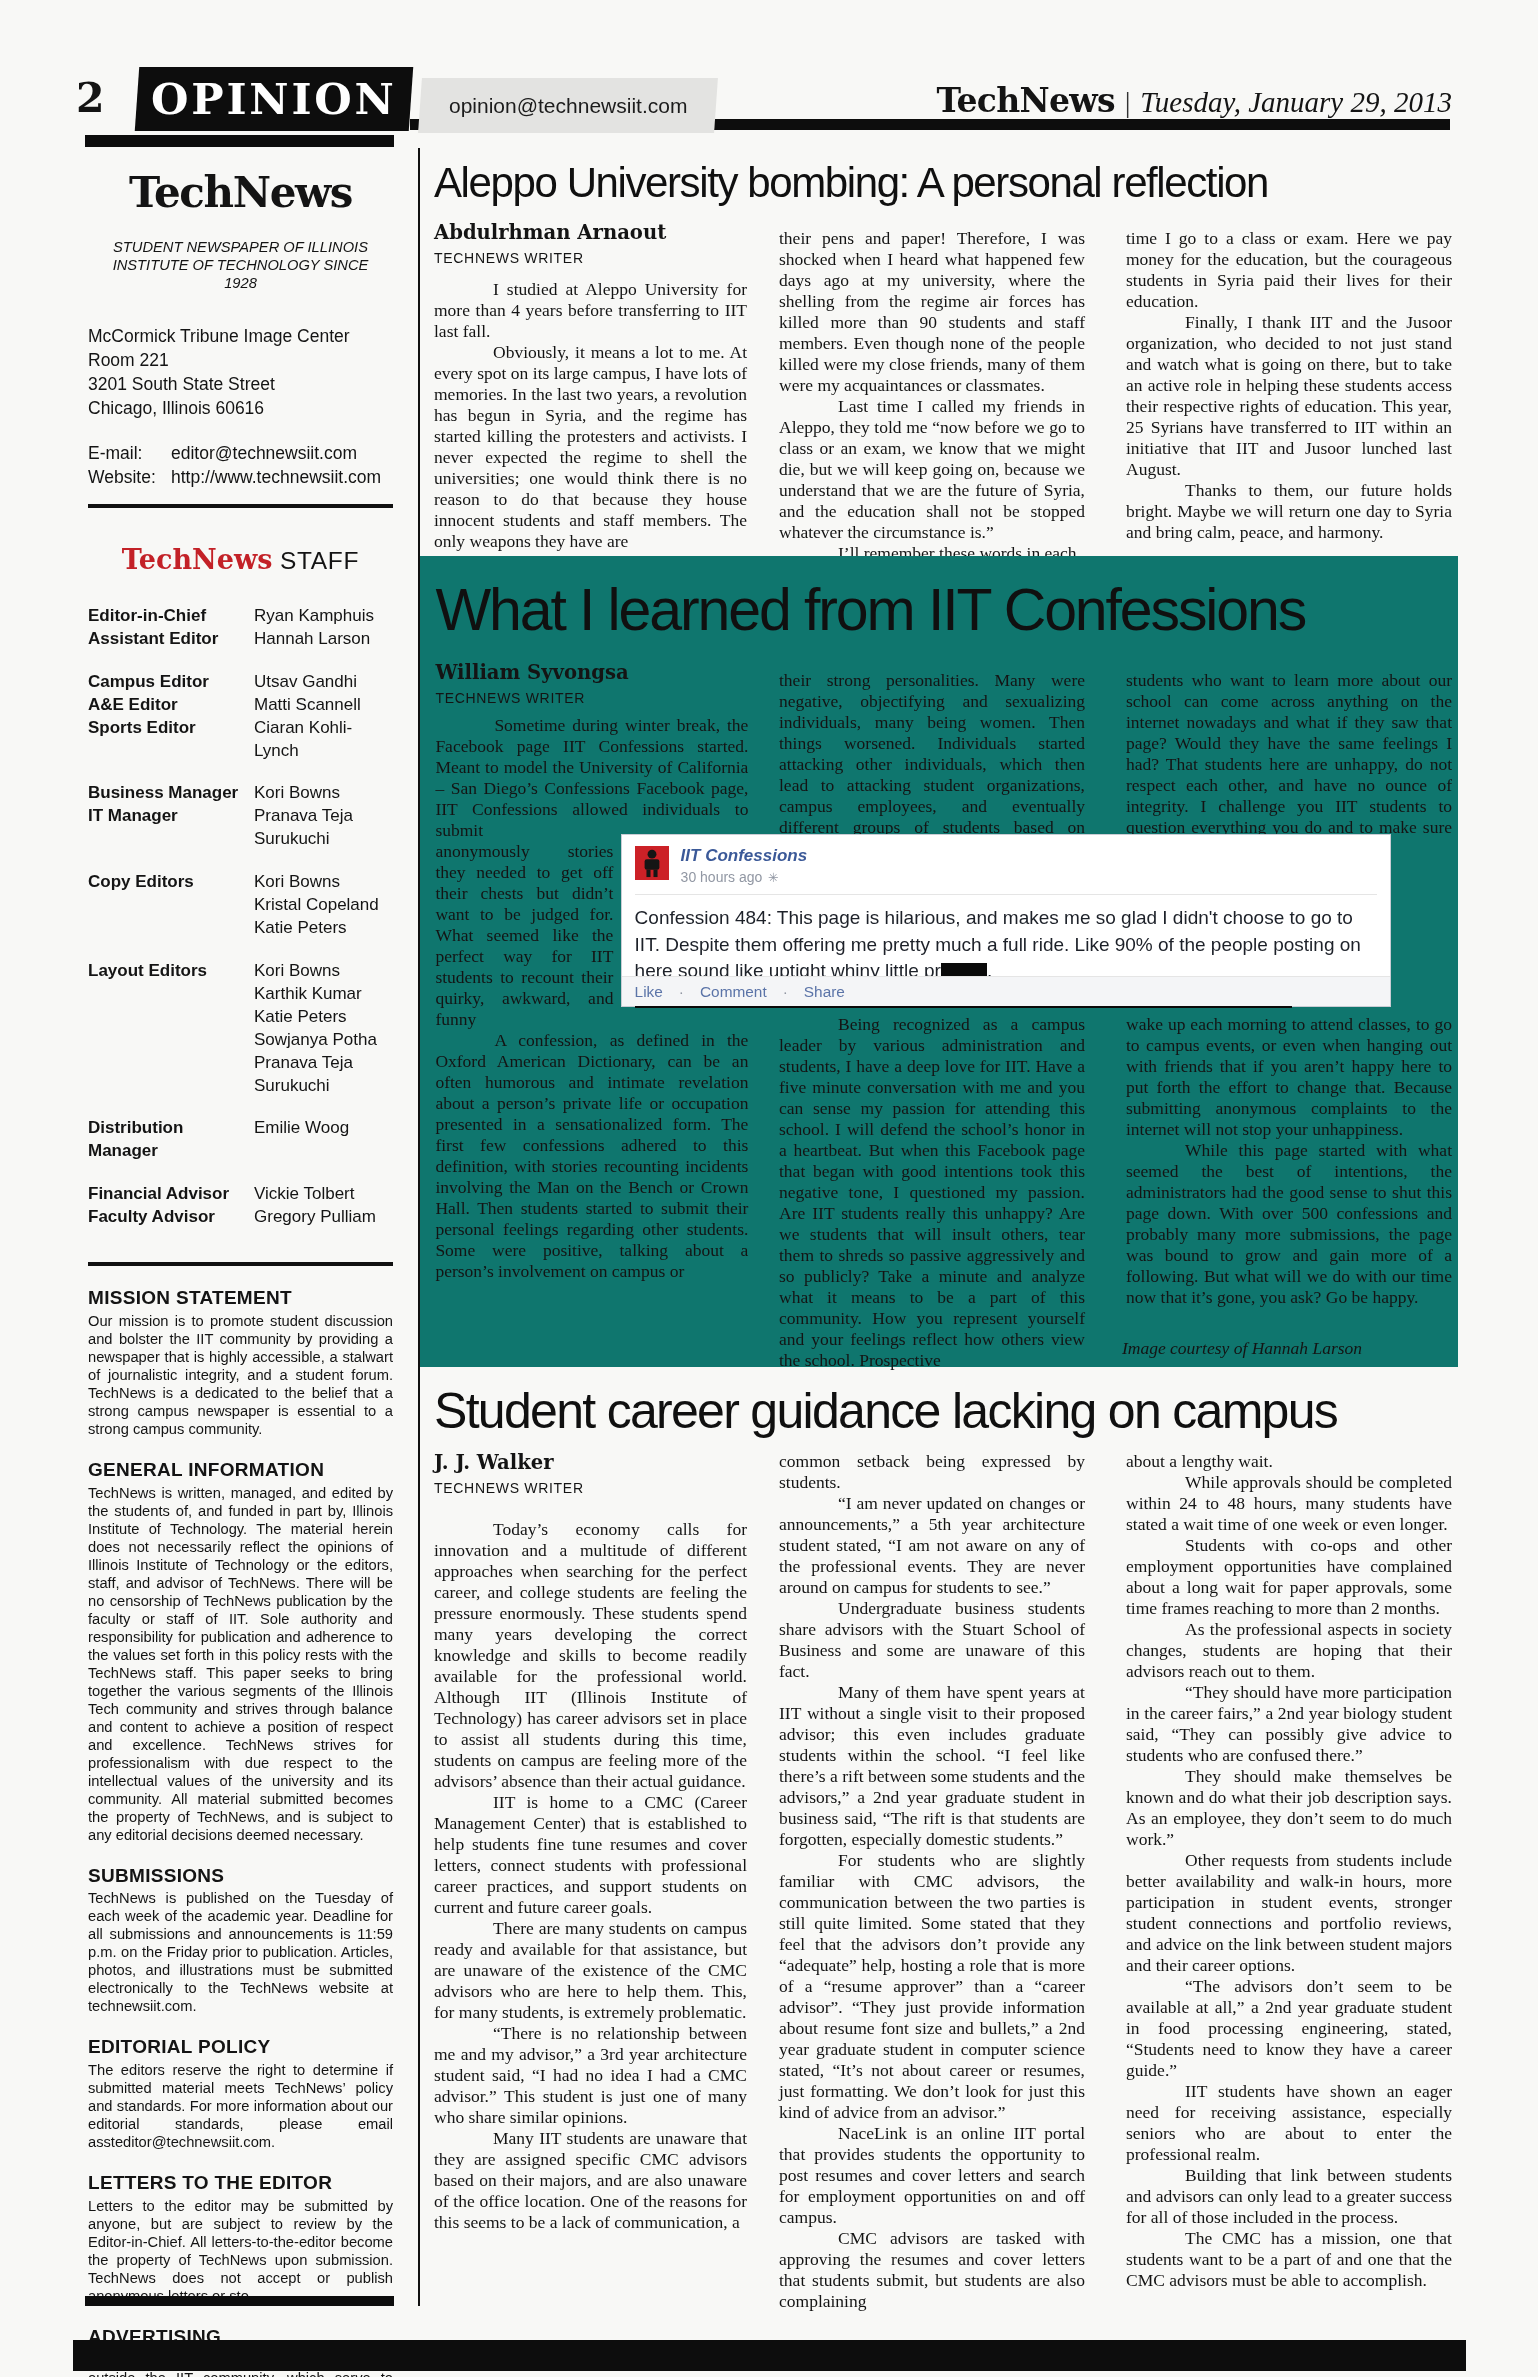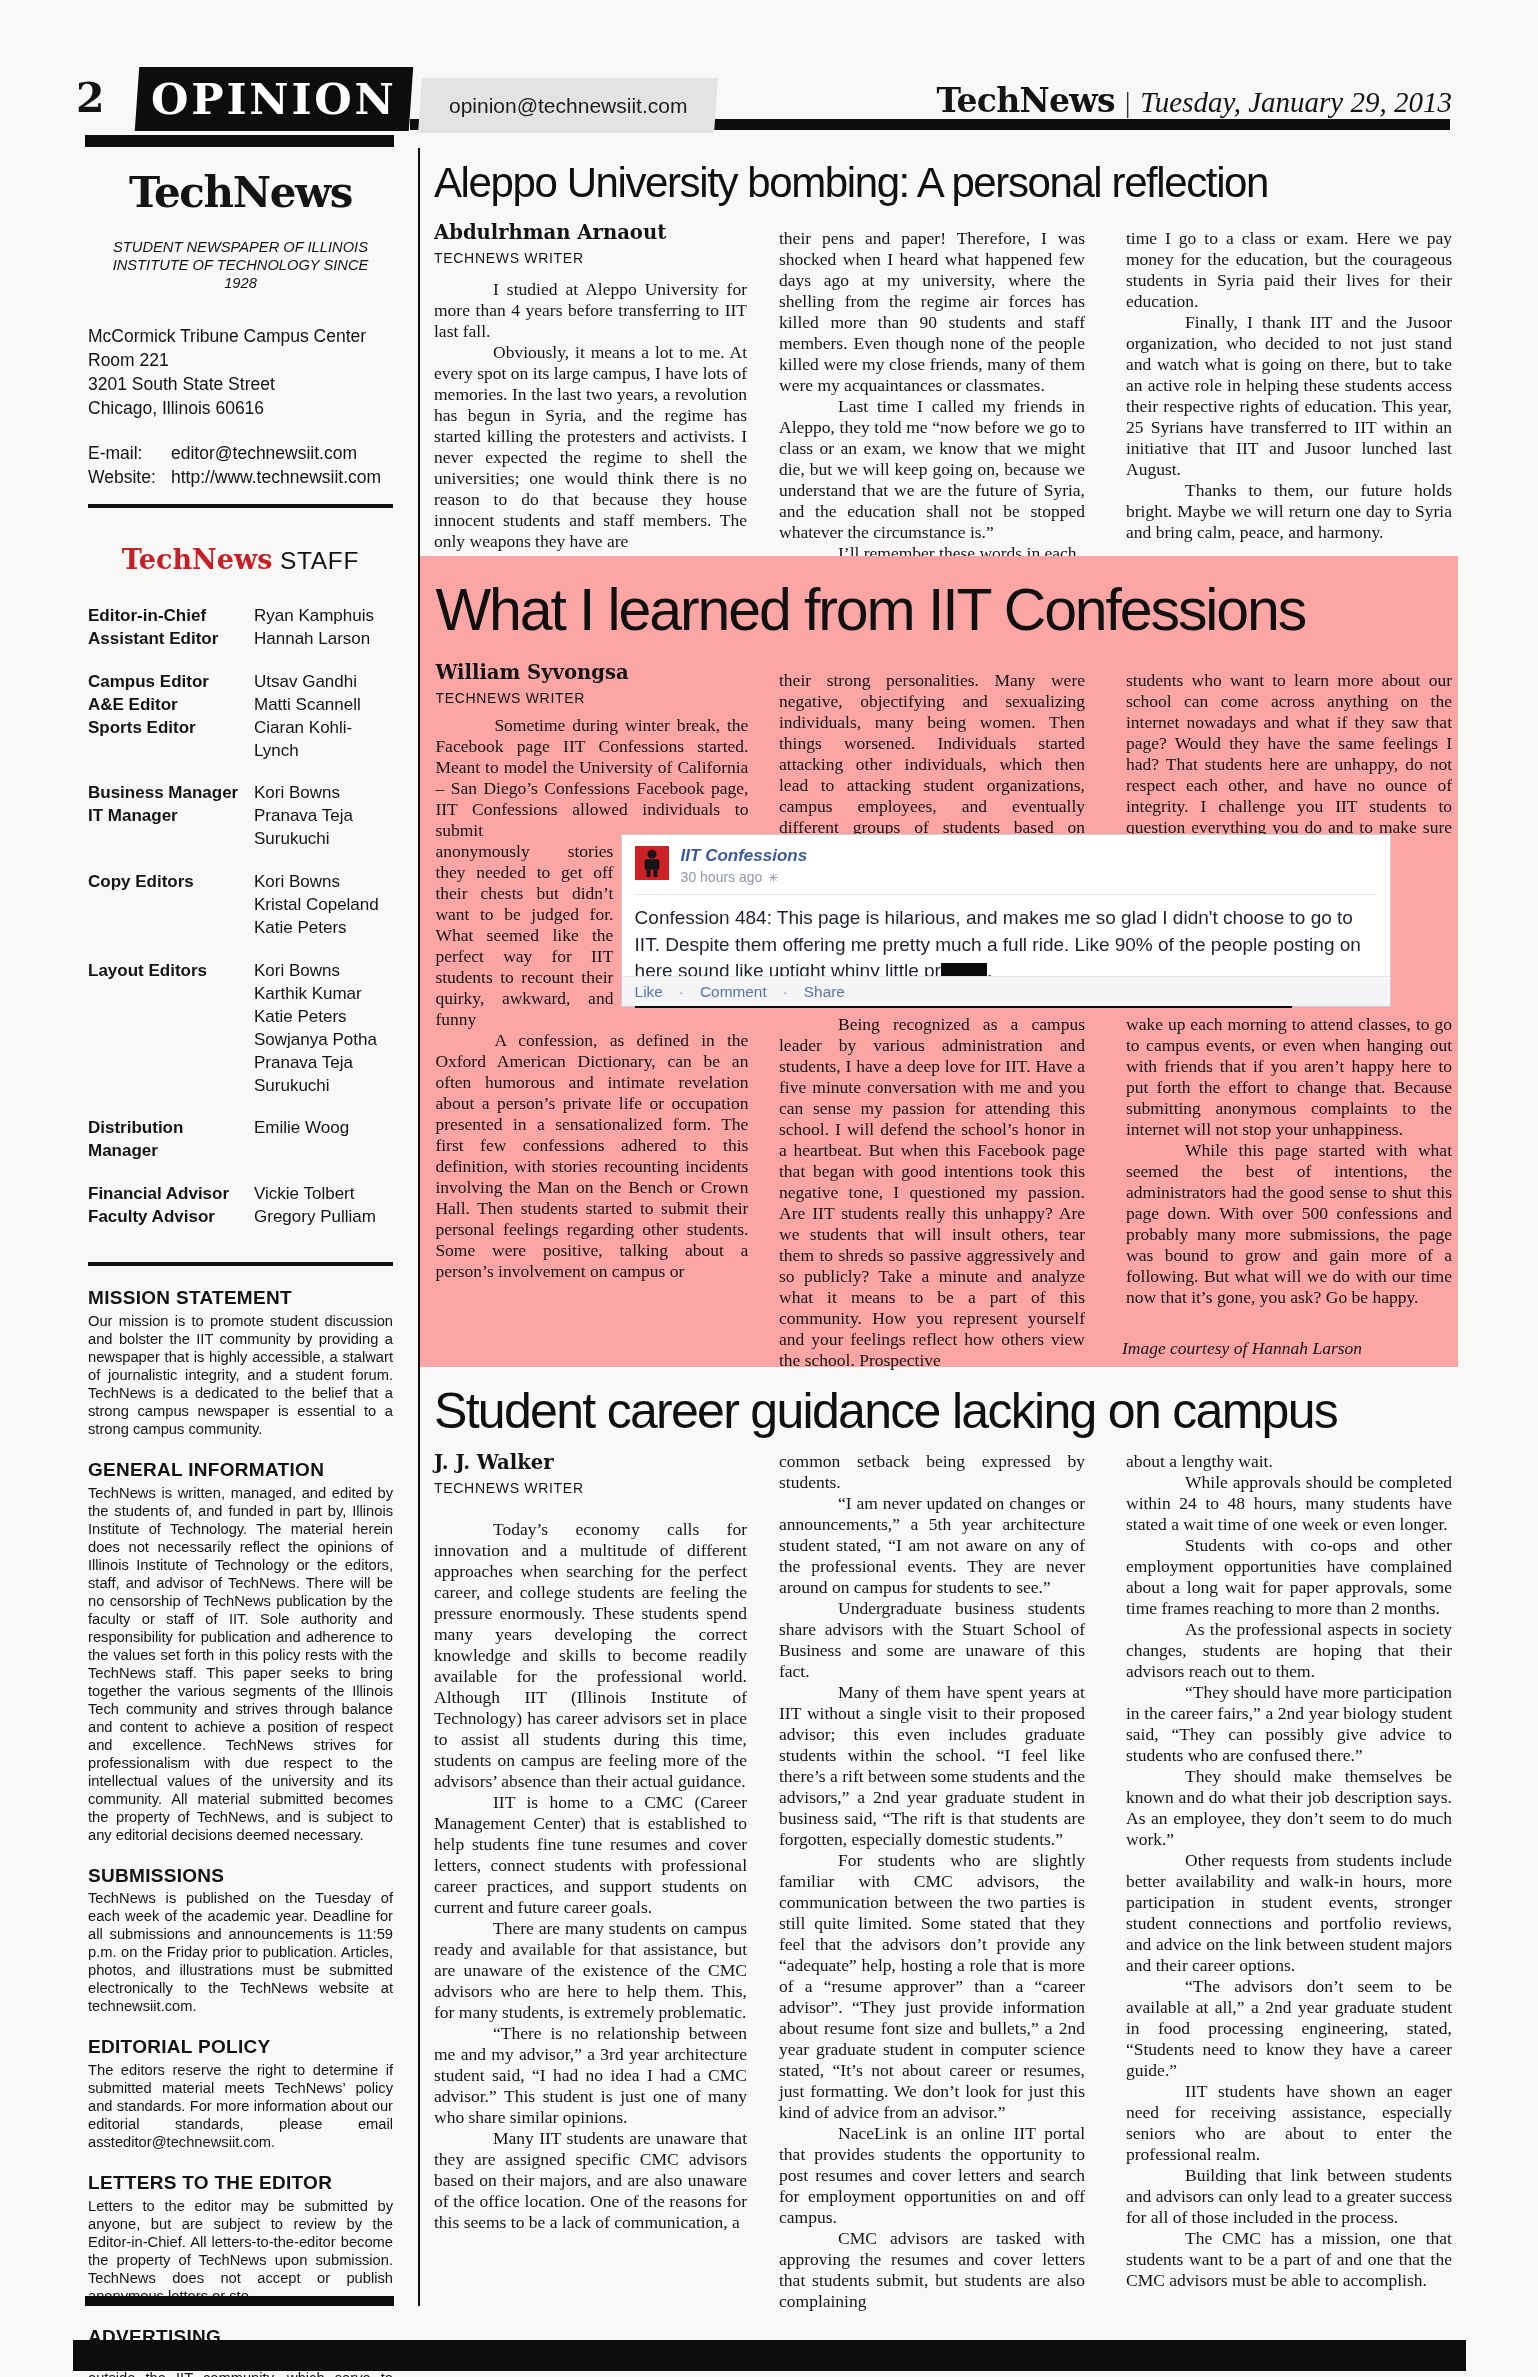--- a/index.html
+++ b/index.html
@@ -55,21 +55,21 @@
 
   
   .article1{left:434px;top:159px;width:1021px;height:392px;}
   .article1 .a-title{font-size:42px;letter-spacing:-1.4px;}
   .a1-byline{position:absolute;left:0;top:62px;}
   .a1c1{left:0;top:120px;width:313px;}
   .a1c2{left:345px;top:69px;width:306px;}
   .a1c3{left:692px;top:69px;width:326px;}
 
   
-  .article2{left:420px;top:556px;width:1038px;height:811px;background:#fca5a5;}
+  .article2{left:420px;top:556px;width:1038px;height:811px;background:#0f766e;}
   .article2 .a-title{position:absolute;left:15.4px;top:19.6px;font-size:59px;letter-spacing:-2.1px;white-space:nowrap;}
   .a2-byline{position:absolute;left:15.4px;top:105px;}
   .a2c1{left:15.4px;top:159px;width:313px;}
   .a2c1 .narrow{width:178px;}
   .a2c2top{left:359px;top:114px;width:306px;max-height:168px;overflow:hidden;}
   .a2c2bot{left:359px;top:458px;width:306px;}
   .a2c3top{left:706px;top:114px;width:326px;max-height:168px;overflow:hidden;}
   .a2c3bot{left:706px;top:458px;width:326px;}
   .a2-caption{position:absolute;left:612px;top:782px;width:420px;text-align:center;
               font-style:italic;font-size:17.5px;font-family:"Liberation Serif",serif;}
@@ -118,21 +118,21 @@
     <span class="head-sep">|</span>
     <span class="head-date">Tuesday, January 29, 2013</span>
   </div>
   <div class="abs rule-side-top"></div>
   <div class="abs divider-v"></div>
 
   <div class="abs sidebar">
     <div class="mast-logo">TechNews</div>
     <div class="mast-tagline">STUDENT NEWSPAPER OF ILLINOIS INSTITUTE OF TECHNOLOGY SINCE 1928</div>
     <div class="mast-address">
-      <div>McCormick Tribune Campus Center</div>
+      <div>McCormick Tribune Image Center</div>
       <div>Room 221</div>
       <div>3201 South State Street</div>
       <div>Chicago, Illinois 60616</div>
     </div>
     <div class="mast-contact">
       <div><span class="lbl">E-mail:</span><span>editor@technewsiit.com</span></div>
       <div><span class="lbl">Website:</span><span>http://www.technewsiit.com</span></div>
     </div>
     <div class="rule-mid"></div>
 

